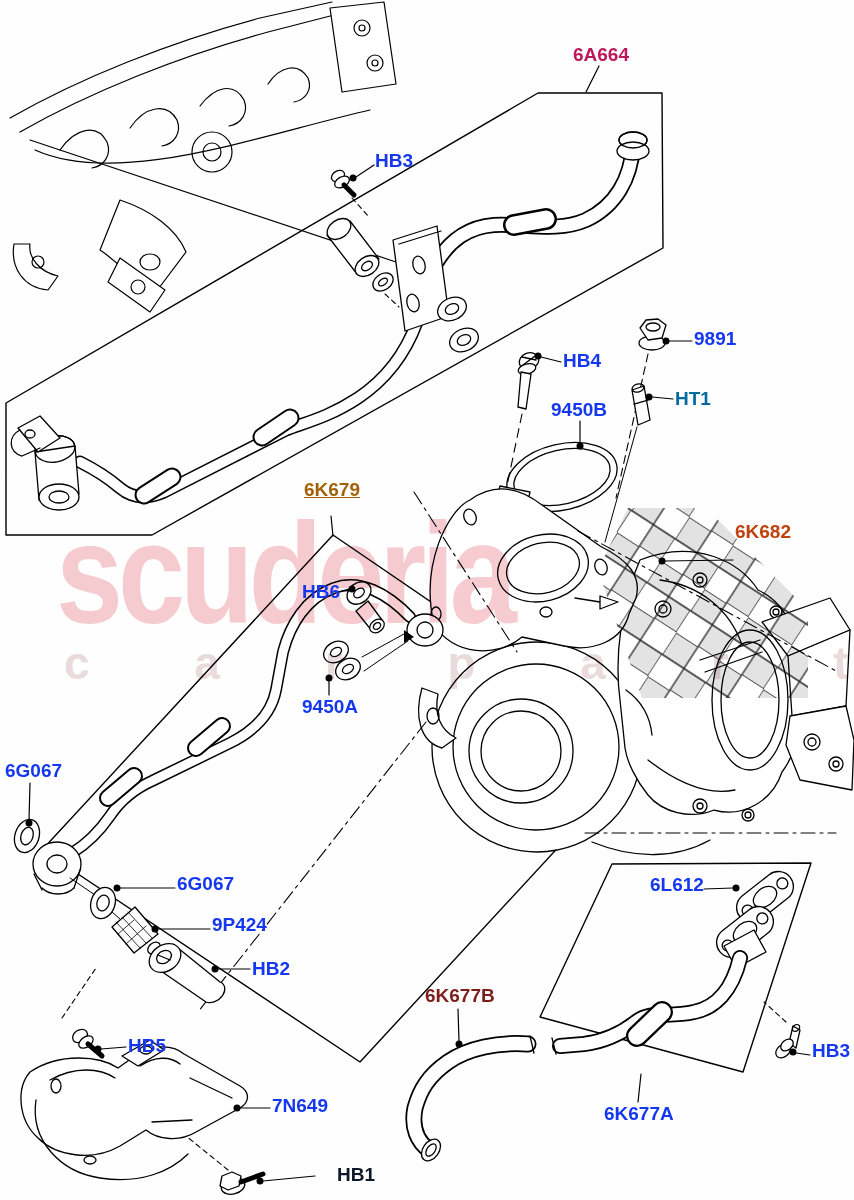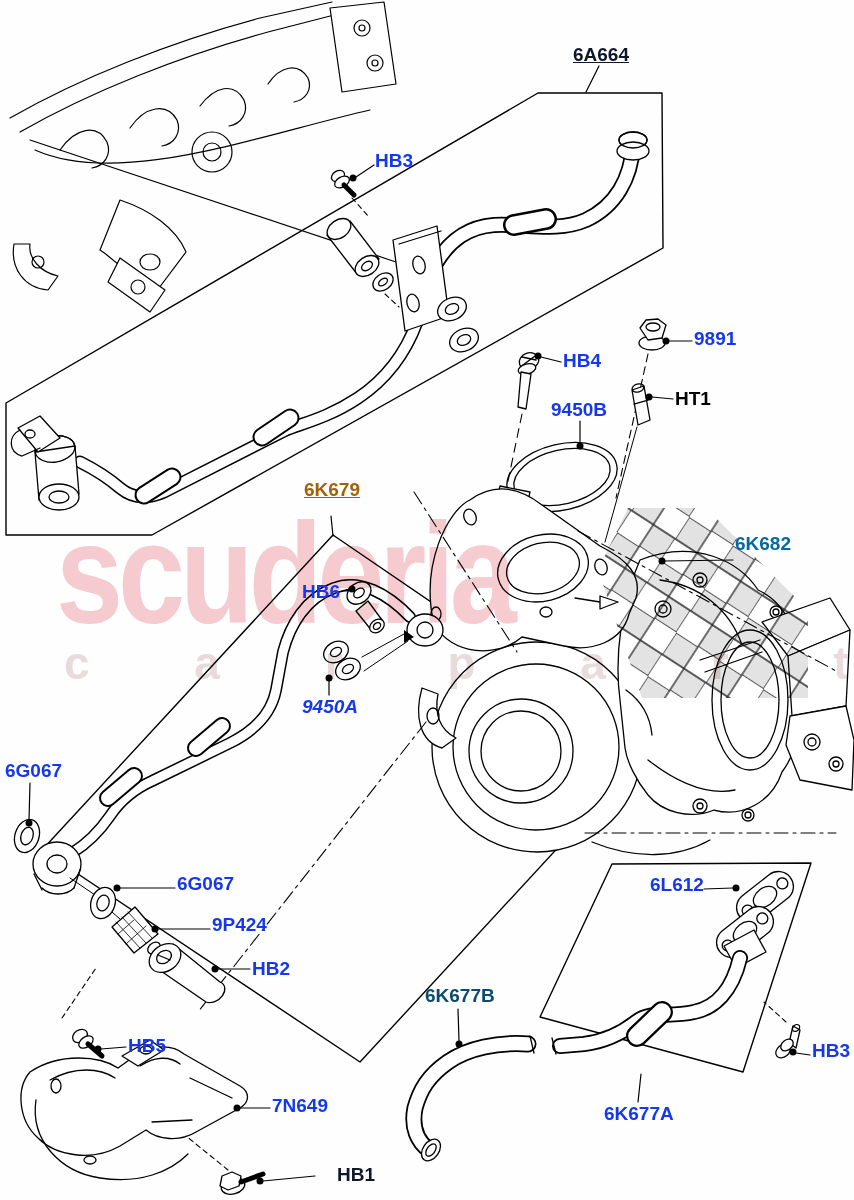--- a/index.html
+++ b/index.html
@@ -345,35 +345,35 @@
 
     <g style="mix-blend-mode:multiply">
       <polygon points="628,508 706,508 808,610 808,698 642,698 598,570" fill="url(#checker)" stroke="none" opacity="0.85"></polygon>
     </g>
   </svg>
 
   <div class="wm" id="wm-title">scuderia</div>
   <div class="wm" id="wm-sub">c a r p a r t s</div>
 
   <div id="labels-layer">
-      <div class="part-label" style="left: 573px; top: 45px; color: #0f172a; text-decoration: underline;">6A664</div>
+      <div class="part-label" style="left: 573px; top: 45px; color: #be185d;">6A664</div>
       <div class="part-label" style="left: 375px; top: 151px; color: rgb(21, 56, 239);">HB3</div>
       <div class="part-label" style="left: 694px; top: 329px; color: rgb(21, 56, 239);">9891</div>
       <div class="part-label" style="left: 563px; top: 351px; color: rgb(21, 56, 239);">HB4</div>
-      <div class="part-label" style="left: 675px; top: 389px; color: #000000;">HT1</div>
+      <div class="part-label" style="left: 675px; top: 389px; color: #0369a1;">HT1</div>
       <div class="part-label" style="left: 551px; top: 400px; color: rgb(21, 56, 239); text-align: center;">9450B</div>
       <div class="part-label" style="left: 304px; top: 480px; color: #a16207; text-decoration: underline;">6K679</div>
-      <div class="part-label" style="left: 735px; top: 534px; color: #0369a1;">6K682</div>
+      <div class="part-label" style="left: 735px; top: 522px; color: #c2410c;">6K682</div>
       <div class="part-label" style="left: 302px; top: 582px; color: rgb(21, 56, 239);">HB6</div>
-      <div class="part-label" style="left: 302px; top: 697px; color: rgb(21, 56, 239); font-style: italic;">9450A</div>
+      <div class="part-label" style="left: 302px; top: 697px; color: rgb(21, 56, 239);">9450A</div>
       <div class="part-label" style="left: 5px; top: 761px; color: rgb(21, 56, 239);">6G067</div>
       <div class="part-label" style="left: 177px; top: 874px; color: rgb(21, 56, 239);">6G067</div>
       <div class="part-label" style="left: 212px; top: 915px; color: rgb(21, 56, 239);">9P424</div>
       <div class="part-label" style="left: 252px; top: 959px; color: rgb(21, 56, 239);">HB2</div>
       <div class="part-label" style="left: 128px; top: 1036px; color: rgb(21, 56, 239); text-align: right;">HB5</div>
       <div class="part-label" style="left: 272px; top: 1096px; color: rgb(21, 56, 239); text-align: center;">7N649</div>
       <div class="part-label" style="left: 317px; top: 1165px; color: #0f172a; margin-left: 20px;">HB1</div>
-      <div class="part-label" style="left: 425px; top: 986px; color: #0c4a6e;">6K677B</div>
+      <div class="part-label" style="left: 425px; top: 986px; color: #7f1d1d;">6K677B</div>
       <div class="part-label" style="left: 650px; top: 875px; color: rgb(21, 56, 239);">6L612</div>
       <div class="part-label" style="left: 604px; top: 1104px; color: rgb(21, 56, 239);">6K677A</div>
       <div class="part-label" style="left: 812px; top: 1041px; color: rgb(21, 56, 239);">HB3</div>
     </div>
 </div>
 
 </body></html>

